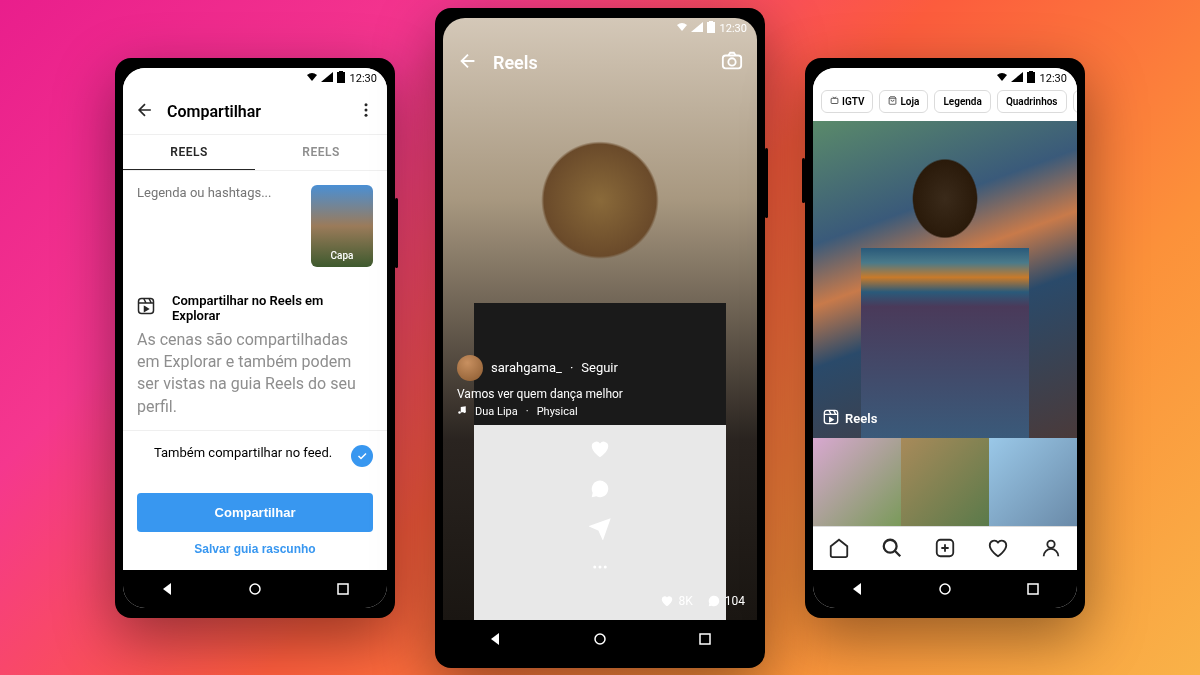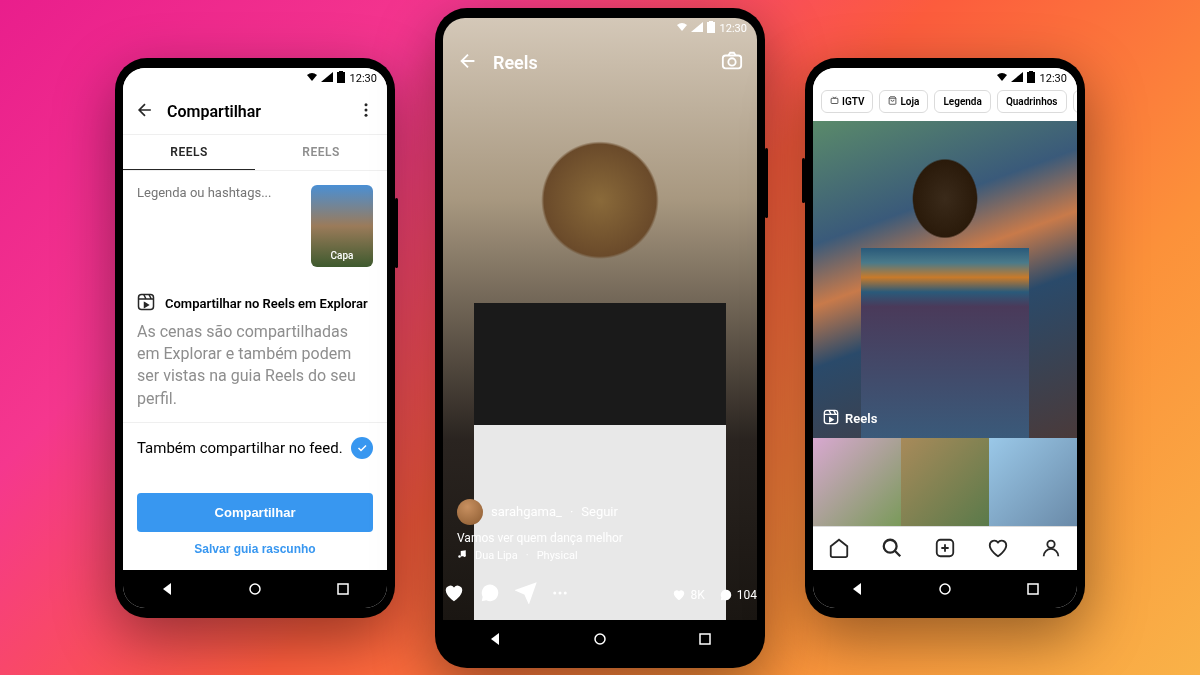--- a/index.html
+++ b/index.html
@@ -4,21 +4,21 @@
 <style>
 * { margin: 0; padding: 0; box-sizing: border-box; }
 body {
   width: 1200px; height: 675px;
   background: linear-gradient(135deg, #e91e8c 0%, #f5378e 25%, #fc5c3d 50%, #fc913a 75%, #f9b248 100%);
   font-family: -apple-system, BlinkMacSystemFont, "Segoe UI", Roboto, Helvetica, Arial, sans-serif;
   display: flex; align-items: center; justify-content: center; gap: 40px;
   overflow: hidden;
 }
 .phone {
-  background: #000; border-radius: 32px; padding: 10px 8px;
+  background: #000; border-radius: 16px; padding: 10px 8px;
   box-shadow: 0 20px 60px rgba(0,0,0,0.4);
   position: relative;
 }
 .phone-left, .phone-right { width: 280px; height: 560px; }
 .phone-center { width: 330px; height: 660px; }
 .earpiece {
   position: absolute; top: 16px; left: 50%; transform: translateX(-50%);
   display: flex; gap: 8px; align-items: center;
 }
 .sensor-dot { width: 6px; height: 6px; border-radius: 50%; background: #1a1a1a; }
@@ -55,26 +55,26 @@
   flex: 1; border: none; font-size: 13px; color: #4d7c0f;
   resize: none; outline: none; font-family: inherit;
 }
 .thumbnail {
   width: 62px; height: 82px; border-radius: 6px;
   background: linear-gradient(180deg, #4a8fd4 0%, #9b7b5a 50%, #3e5a2e 100%);
   position: relative; display: flex; align-items: flex-end; justify-content: center;
   padding-bottom: 6px; color: #fff; font-size: 10px; font-weight: 500;
 }
 .section { padding: 12px 14px; border-bottom: 1px solid #efefef; }
-.section-head { display: flex; gap: 10px; align-items: center; margin-bottom: 6px; }
+.section-head { display: flex; gap: 17px; align-items: center; margin-bottom: 6px; }
 .section-title { font-weight: 600; font-size: 13px; }
 .section-desc { font-size: 16px; color: #8e8e8e; line-height: 1.4; }
 .feed-row {
-  display: flex; align-items: center; justify-content: space-between;
-  padding: 14px; font-size: 15px;
+  display: flex; align-items: flex-start; justify-content: space-between;
+  padding: 14px; font-size: 13px; margin-left: 17px;
 }
 .check-circle {
   width: 22px; height: 22px; border-radius: 50%; background: #3897f0;
   display: flex; align-items: center; justify-content: center; color: #fff;
 }
 .spacer { flex: 1; }
 .bottom-actions { padding: 10px 14px 14px; display: flex; flex-direction: column; gap: 10px; }
 .primary-btn {
   background: #3897f0; color: #fff; border: none; border-radius: 4px;
   padding: 12px; font-weight: 600; font-size: 13px; text-align: center;
@@ -101,22 +101,22 @@
 .video-meta { padding: 12px 14px; color: #fff; position: relative; z-index: 2; }
 .user-row { display: flex; align-items: center; gap: 8px; font-size: 13px; margin-bottom: 6px; }
 .avatar-sm {
   width: 26px; height: 26px; border-radius: 50%;
   background: radial-gradient(circle at 40% 30%, #c89060, #8a5a30);
 }
 .follow-link { color: #fff; }
 .caption-text { font-size: 12px; margin-bottom: 4px; }
 .music-row { font-size: 11px; display: flex; align-items: center; gap: 8px; }
 .action-row {
-  display: flex; align-items: center; gap: 14px; padding: 8px 0 12px;
-  color: #fff; position: relative; z-index: 2;
+  display: flex; align-items: center; gap: 14px; padding: 8px 12px 12px;
+  color: #fff; position: relative; z-index: 2; flex-direction: column;
 }
 .action-stats { margin-left: auto; display: flex; gap: 14px; font-size: 12px; align-items: center; }
 .stat { display: flex; gap: 4px; align-items: center; }
 
 .search-bar {
   display: flex; align-items: center; gap: 8px; padding: 8px 12px;
   color: #8e8e8e; font-size: 14px;
 }
 .chips { display: flex; gap: 6px; padding: 0 8px 8px; overflow: hidden; }
 .chip {

